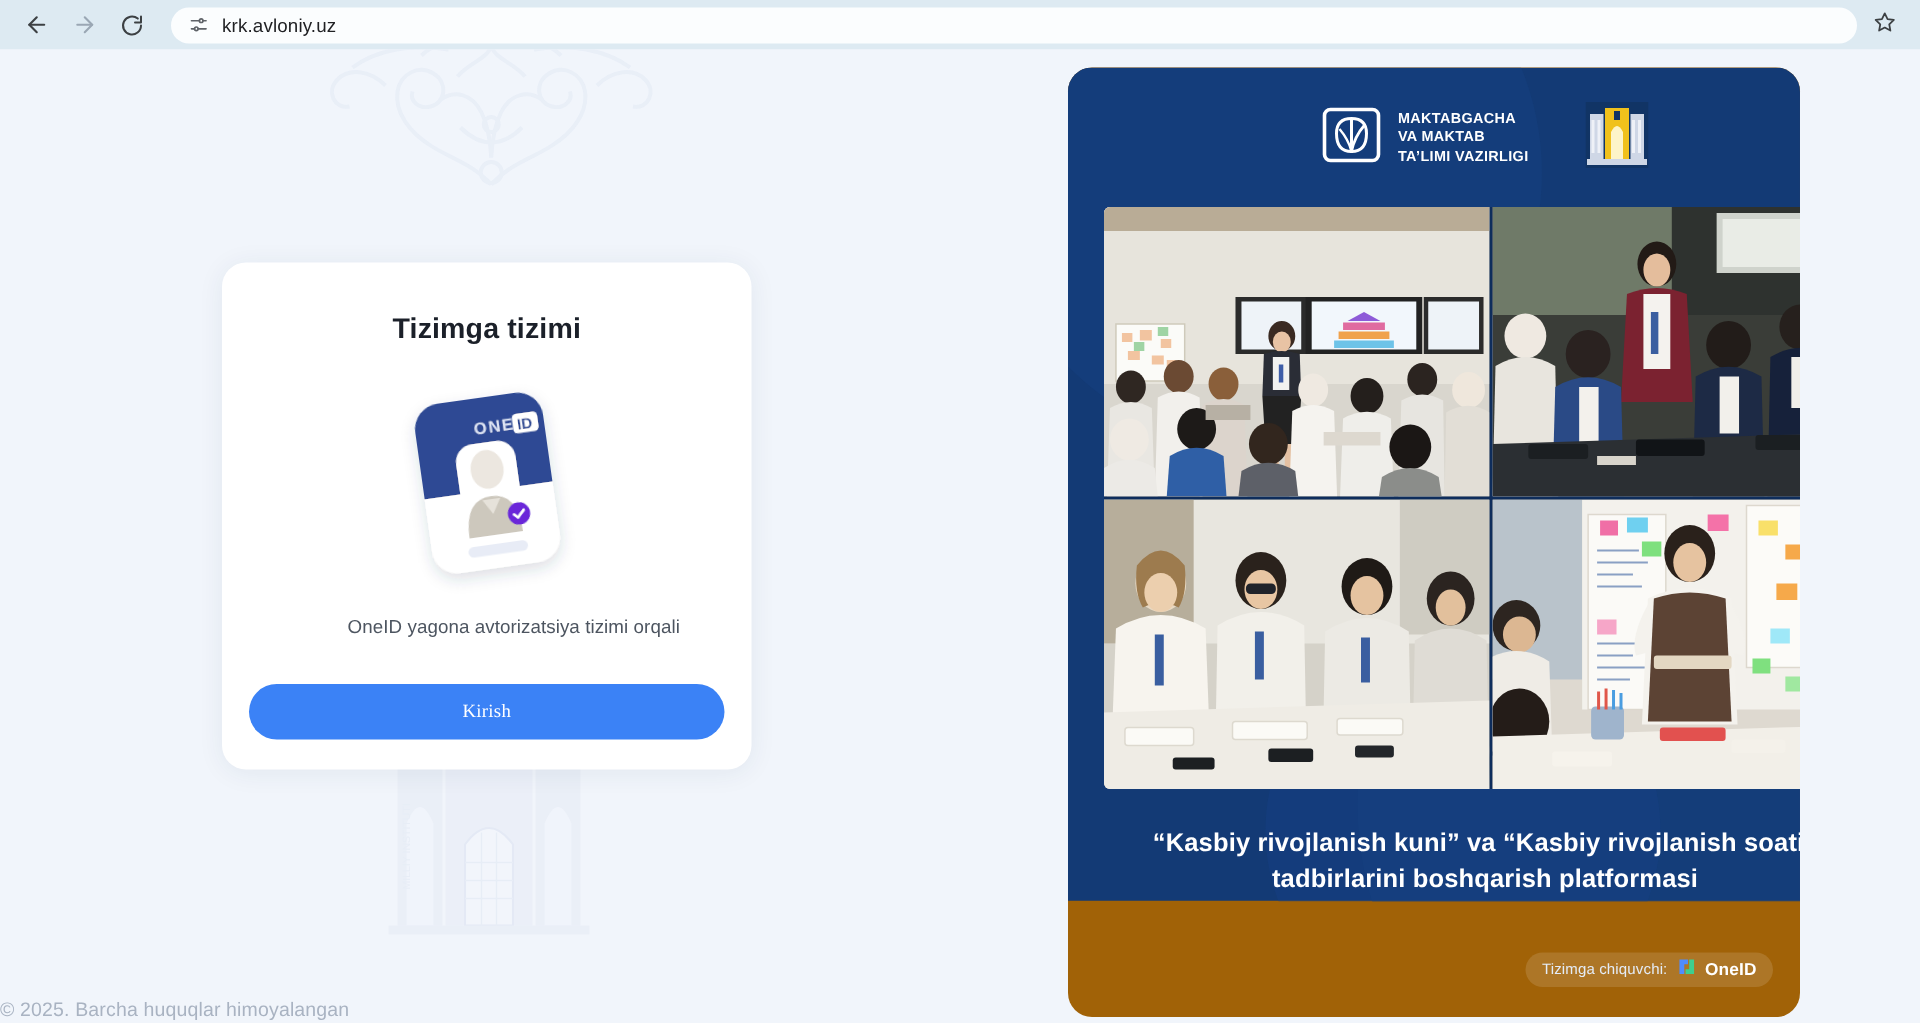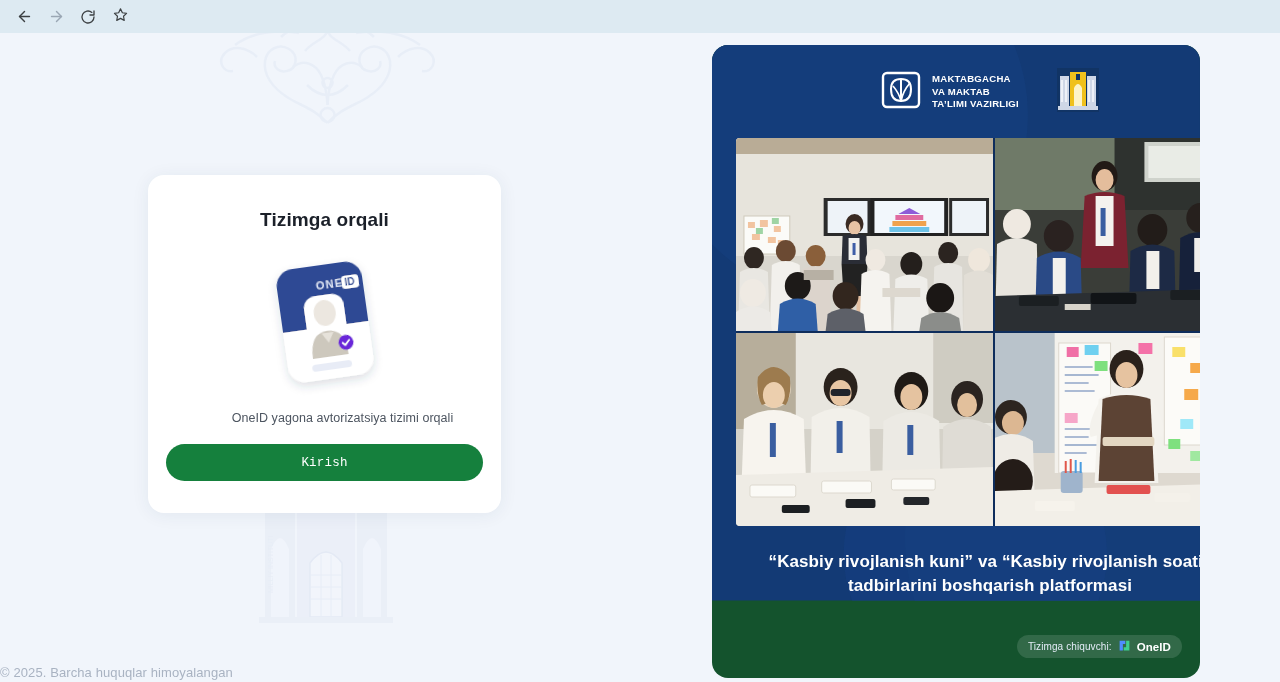--- a/index.html
+++ b/index.html
@@ -113,48 +113,48 @@
   }
 
   .card-sub {
     font-size: 12.5px;
     color: #4d5560;
     margin-top: 14px;
     letter-spacing: .05px;
     margin-left: 36px;
   }
   .login-btn {
-    margin-top: 19px;
+    margin-top: 31px;
     width: 317px; height: 37px;
-    background: #15803d;
+    background: #3b82f6;
     color: #ffffff;
     border: none;
     border-radius: 19px;
     font-size: 12.5px;
-    font-family: Liberation Mono, monospace;
+    font-family: Liberation Serif, serif;
     cursor: pointer;
     letter-spacing: .2px;
   }
 
   .copyright {
     position: absolute;
     left: 0; top: 632px;
     width: 700px;
     text-align: left;
     font-size: 13px;
     color: #a9b3c2;
     letter-spacing: .1px;
   }
 
   
   .right-panel {
     position: absolute;
     left: 712px; top: 12px;
     width: 488px; height: 633px;
-    background: #14532d;
+    background: #a16207;
     border-radius: 16px;
     overflow: hidden;
   }
   .panel-swirl {
     position: absolute; inset: 0;
     pointer-events: none;
   }
   .logos {
     position: absolute;
     top: 23px; left: 0; width: 556px;
@@ -233,20 +233,33 @@
   </div>
   <div class="nav-btn">
     <span>
       <svg width="16" height="16" viewBox="0 0 24 24" fill="none" stroke="currentColor" stroke-width="2" stroke-linecap="round" stroke-linejoin="round">
           <path d="M21 12a9 9 0 1 1-3.2-6.9"></path>
           <polyline points="21 3 21 9 15 9"></polyline>
         </svg>
     </span>
   </div>
 
+  <div class="omnibox">
+    <span class="tune-icon">
+      <svg width="13" height="13" viewBox="0 0 24 24" fill="none" stroke="currentColor" stroke-width="2" stroke-linecap="round">
+          <line x1="3" y1="7" x2="13" y2="7"></line>
+          <line x1="17" y1="7" x2="21" y2="7"></line>
+          <circle cx="15" cy="7" r="2.2" fill="none"></circle>
+          <line x1="3" y1="17" x2="7" y2="17"></line>
+          <line x1="11" y1="17" x2="21" y2="17"></line>
+          <circle cx="9" cy="17" r="2.2" fill="none"></circle>
+        </svg>
+    </span>
+    <span class="url">krk.avloniy.uz</span>
+  </div>
 
   <div class="star-btn">
     <span>
       <svg width="15" height="15" viewBox="0 0 24 24" fill="none" stroke="currentColor" stroke-width="1.9" stroke-linejoin="round">
           <polygon points="12 3 15 9.2 21.7 10.1 16.8 14.8 18 21.4 12 18.2 6 21.4 7.2 14.8 2.3 10.1 9 9.2"></polygon>
         </svg>
     </span>
   </div>
 </div>
 
@@ -289,21 +302,21 @@
           <line x1="63" y1="106" x2="95" y2="106"></line>
             <line x1="74" y1="62" x2="74" y2="124"></line>
           <line x1="84" y1="62" x2="84" y2="124"></line>
         </g>
         <rect x="12" y="124" width="134" height="6" fill="#e9eef7"></rect>
         <text x="26" y="100" fill="#e6ecf6" font-size="7" font-family="Liberation Sans, sans-serif" transform="rotate(-90 26 100)">MILLIY INSTITUTI</text>
       </svg>
     </div>
 
     <div class="login-card">
-      <div class="card-title">Tizimga orqali</div>
+      <div class="card-title">Tizimga tizimi</div>
 
       <div class="oneid-wrap">
         <svg viewBox="0 0 150 150" width="150" height="150">
           <defs>
             <clipPath id="cardclip">
               <rect x="32" y="18" width="86" height="114" rx="17"></rect>
             </clipPath>
             <filter id="sh" x="-40%" y="-40%" width="190%" height="190%">
               <feDropShadow dx="0" dy="4" stdDeviation="5" flood-color="#2b3a55" flood-opacity="0.16"></feDropShadow>
             </filter>

